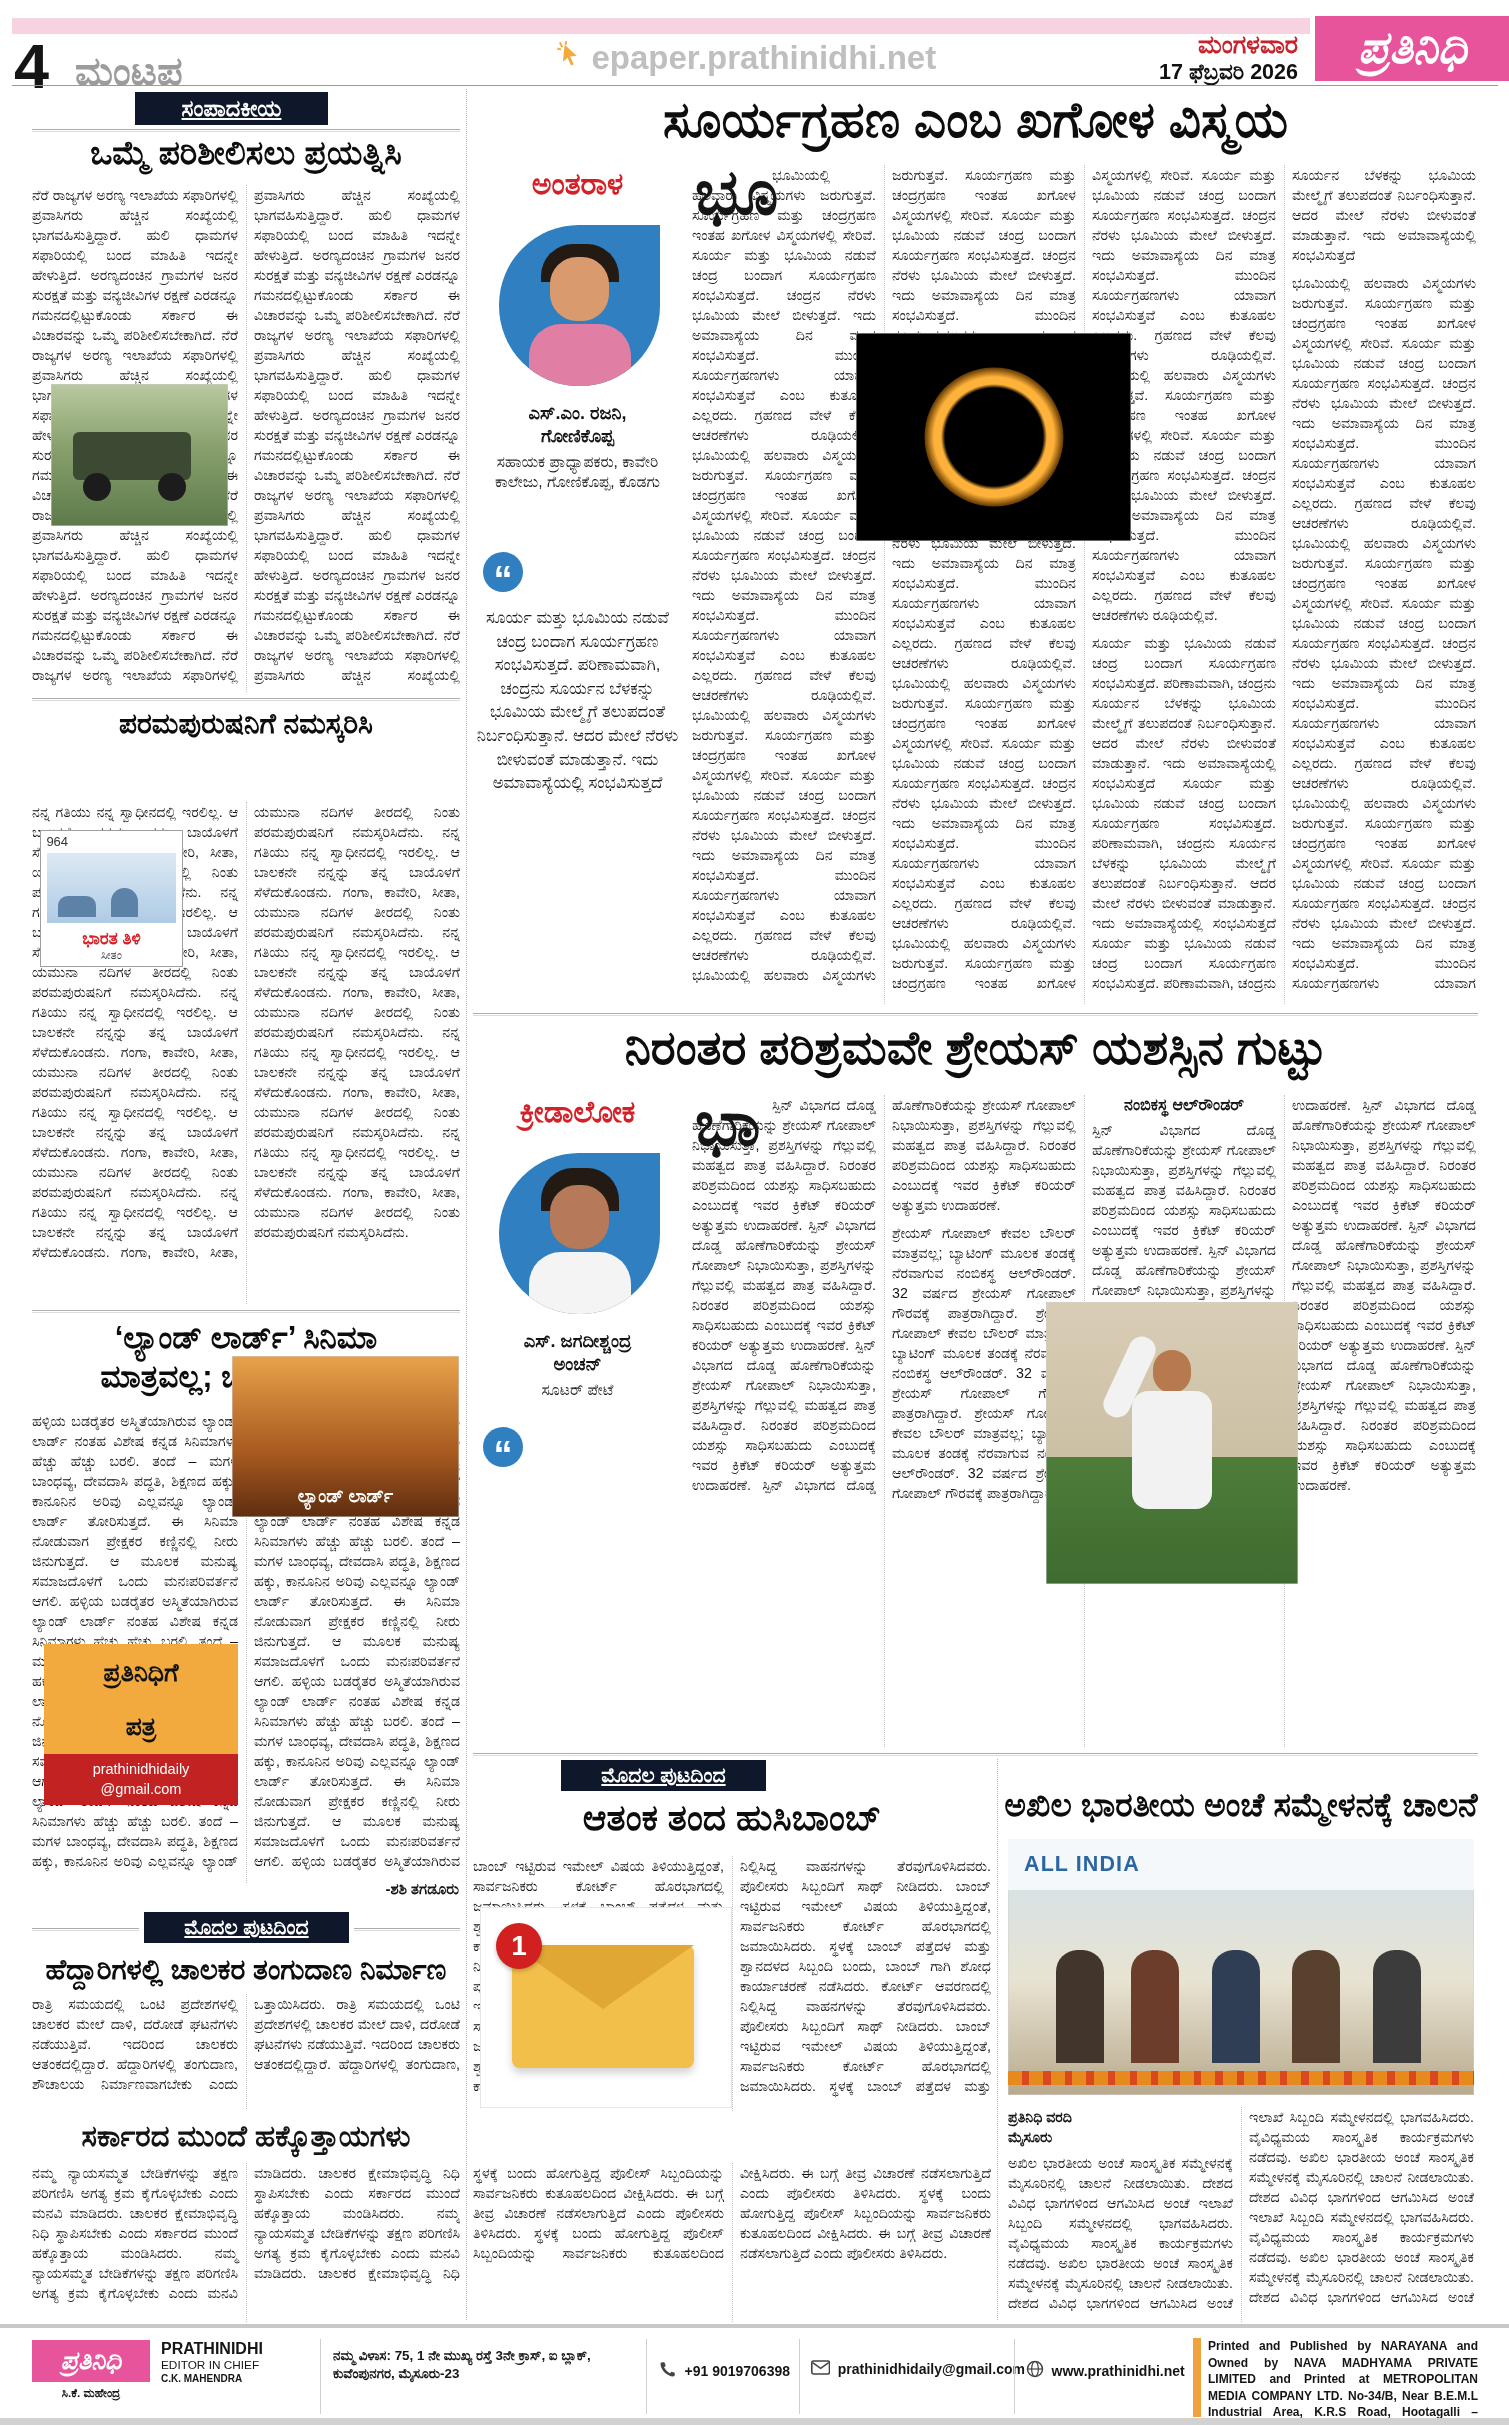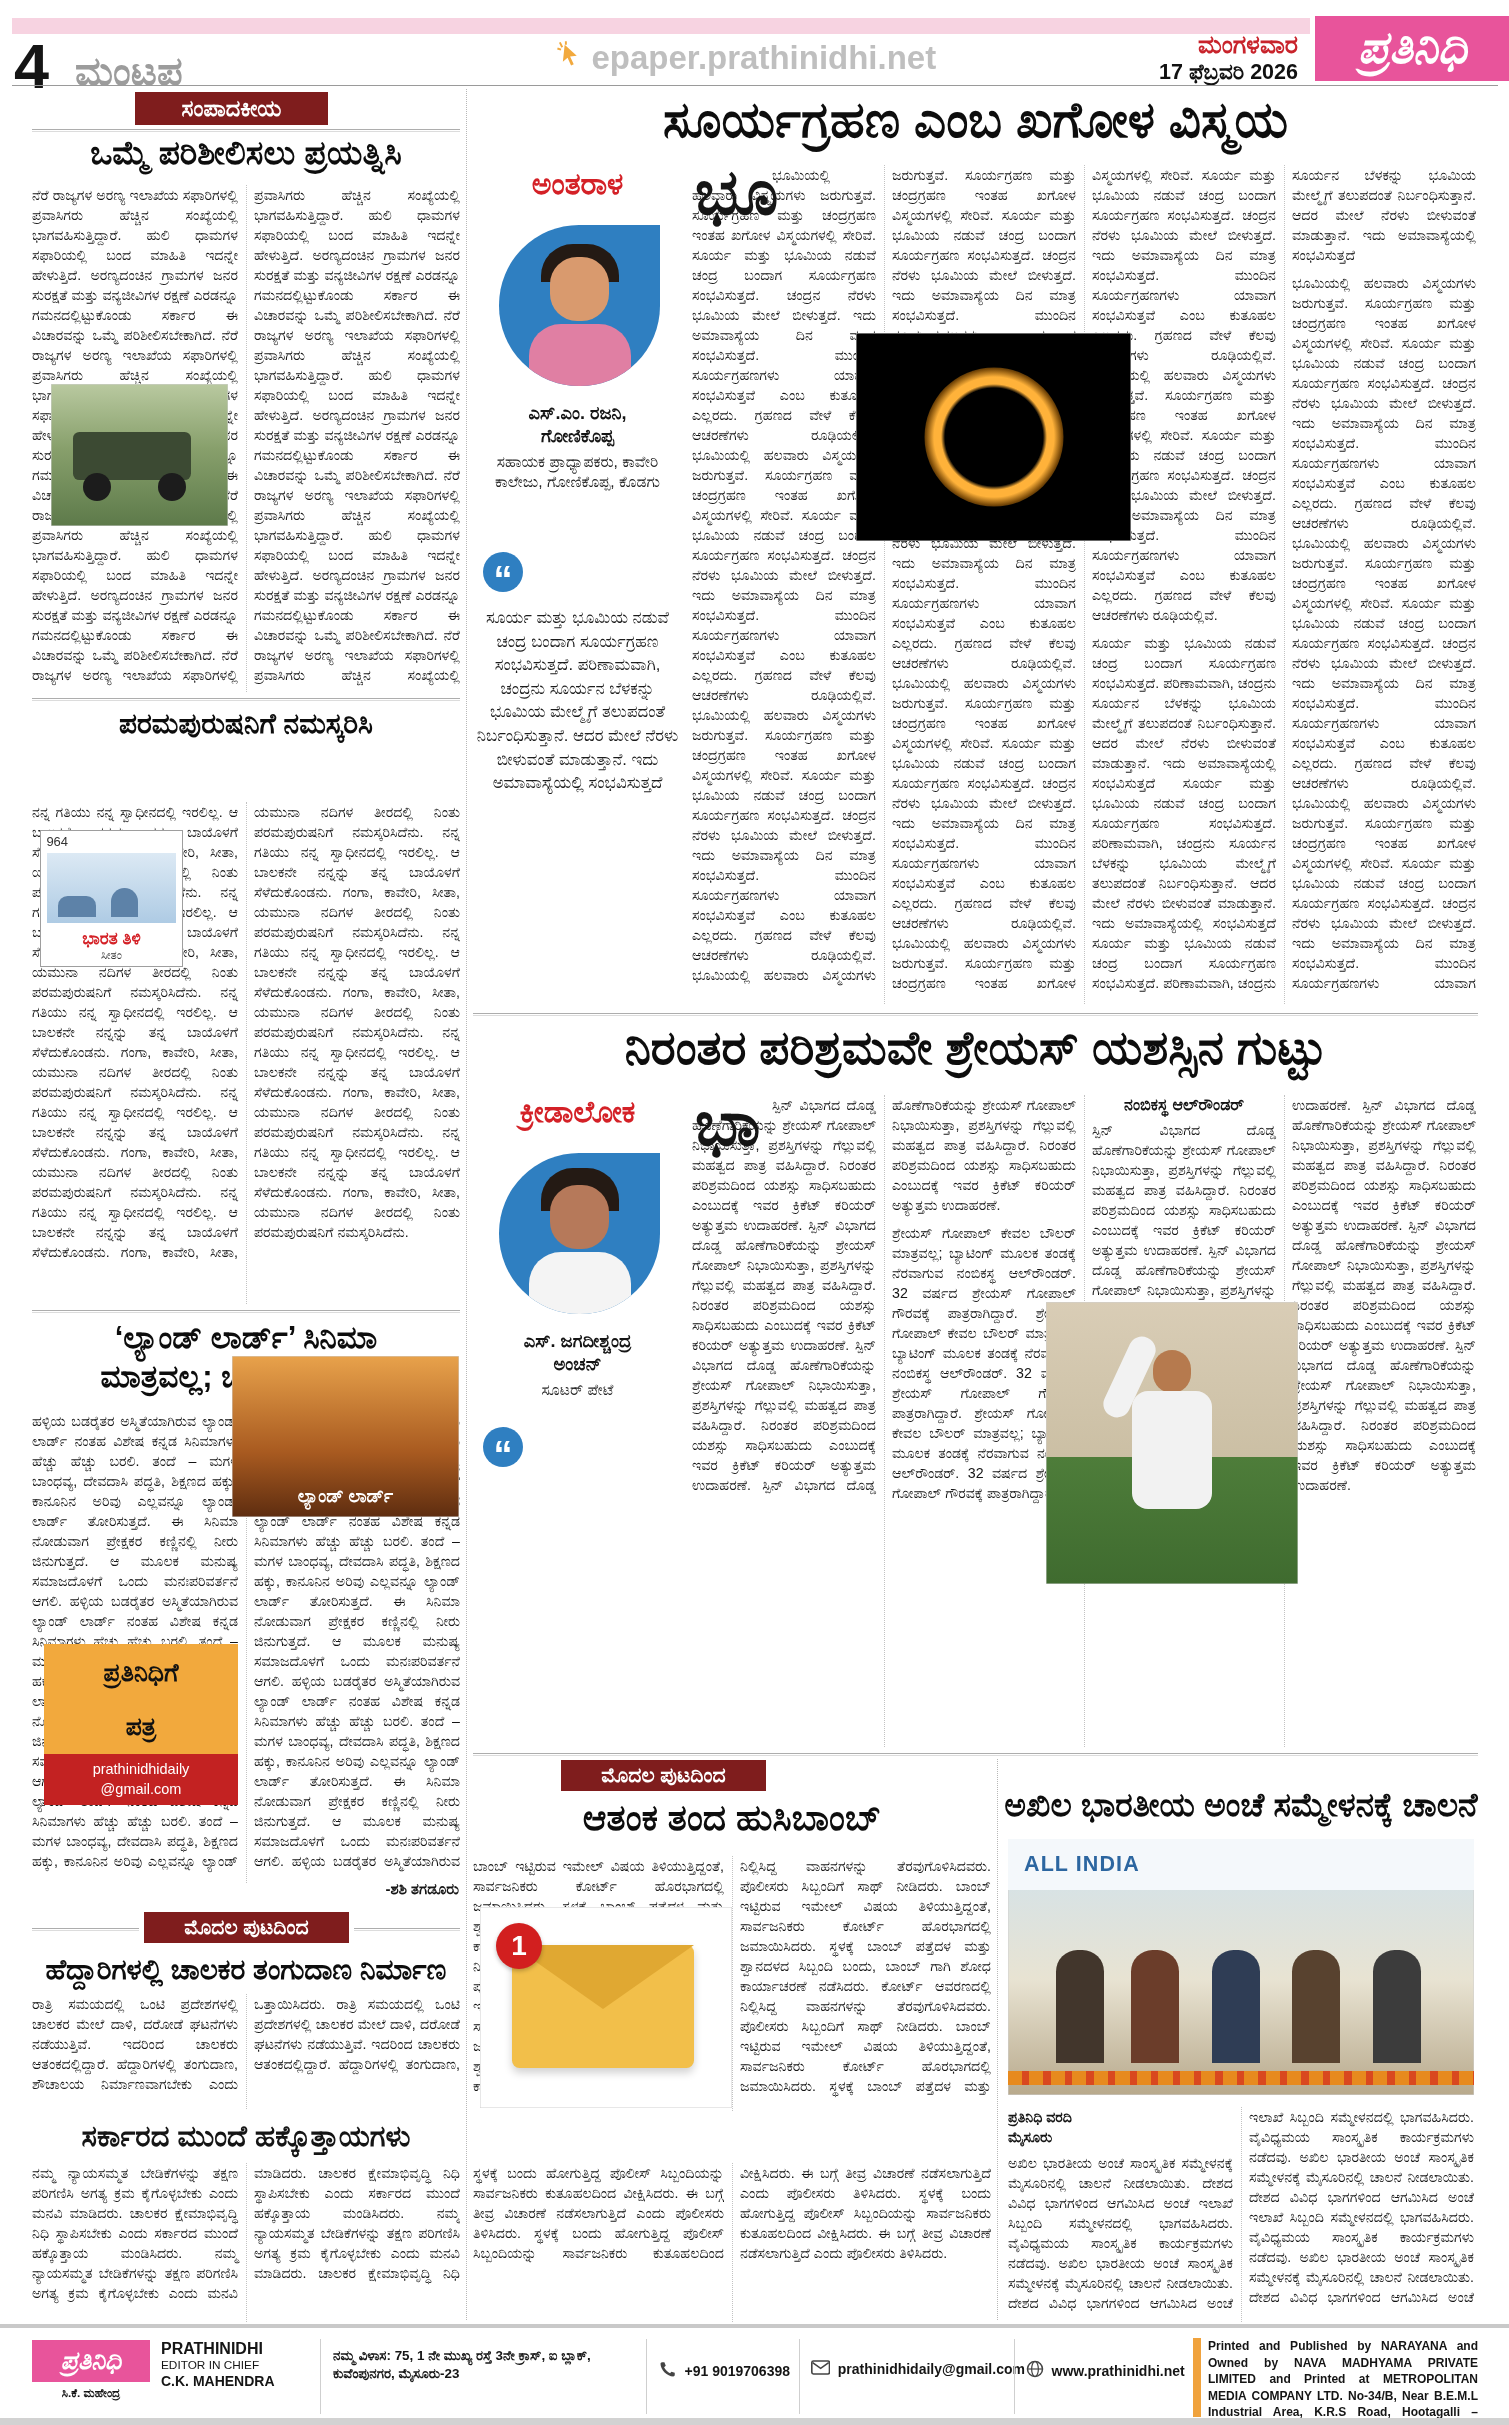--- a/index.html
+++ b/index.html
@@ -13,21 +13,21 @@
   .site{left:555px;top:39px;font-size:33px;font-weight:bold;color:#bfbfbf;display:flex;align-items:center;gap:7.5px;}
   .weekday{left:1105px;top:30px;width:193px;text-align:right;font-size:25px;font-weight:bold;color:#c8232b;}
   .dateline{left:1105px;top:60px;width:193px;text-align:right;font-size:21.5px;font-weight:bold;color:#111;}
   .brandbox{left:1315px;top:16px;width:195px;height:65px;background:#e8549b;color:#fff;
             display:flex;align-items:center;justify-content:center;font-size:45px;font-weight:bold;font-style:italic;}
   .hdrline{left:11.8px;top:85px;width:1486px;height:0;border-top:1.1px solid #9a9a9a;}
   
   .vrule{border-left:1.1px dotted #b7b7b7;}
   .hrule{border-top:0.5px solid #adadad;border-bottom:0.5px solid #dcdcdc;height:1.1px;}
   
-  .tagbox{background:#7f1d1d;color:#fff;font-weight:bold;display:flex;align-items:center;justify-content:center;}
+  .tagbox{background:#0f172a;color:#fff;font-weight:bold;display:flex;align-items:center;justify-content:center;text-decoration:underline;}
   .kicker{color:#d42127;font-weight:bold;text-align:center;}
   .headline{font-weight:bold;text-align:center;color:#0d0d0d;line-height:1.12;}
   .body-cols{column-gap:16px;column-rule:0.5px dotted #c2c2c2;font-size:14.2px;line-height:20px;text-align:justify;overflow:hidden;}
   .body-cols p{margin:0 0 7.5px 0;}
   .subhead{font-weight:bold;text-align:center;}
   .lead-indent{text-indent:80px;}
   
   .tear{width:161px;height:161px;background:#2f7fc1;border-radius:80px 0 80px 80px;position:relative;overflow:hidden;}
   .tear .head{position:absolute;left:51px;top:32px;width:59px;height:64px;background:#d99a6e;border-radius:27px;}
   .tear .hair{position:absolute;left:42px;top:19px;width:78px;height:38px;background:#241a14;border-radius:32px 32px 0 0;}
@@ -256,21 +256,21 @@
       <p>ಅಖಿಲ ಭಾರತೀಯ ಅಂಚೆ ಸಾಂಸ್ಕೃತಿಕ ಸಮ್ಮೇಳನಕ್ಕೆ ಮೈಸೂರಿನಲ್ಲಿ ಚಾಲನೆ ನೀಡಲಾಯಿತು. ದೇಶದ ವಿವಿಧ ಭಾಗಗಳಿಂದ ಆಗಮಿಸಿದ ಅಂಚೆ ಇಲಾಖೆ ಸಿಬ್ಬಂದಿ ಸಮ್ಮೇಳನದಲ್ಲಿ ಭಾಗವಹಿಸಿದರು. ವೈವಿಧ್ಯಮಯ ಸಾಂಸ್ಕೃತಿಕ ಕಾರ್ಯಕ್ರಮಗಳು ನಡೆದವು. ಅಖಿಲ ಭಾರತೀಯ ಅಂಚೆ ಸಾಂಸ್ಕೃತಿಕ ಸಮ್ಮೇಳನಕ್ಕೆ ಮೈಸೂರಿನಲ್ಲಿ ಚಾಲನೆ ನೀಡಲಾಯಿತು. ದೇಶದ ವಿವಿಧ ಭಾಗಗಳಿಂದ ಆಗಮಿಸಿದ ಅಂಚೆ ಇಲಾಖೆ ಸಿಬ್ಬಂದಿ ಸಮ್ಮೇಳನದಲ್ಲಿ ಭಾಗವಹಿಸಿದರು. ವೈವಿಧ್ಯಮಯ ಸಾಂಸ್ಕೃತಿಕ ಕಾರ್ಯಕ್ರಮಗಳು ನಡೆದವು. ಅಖಿಲ ಭಾರತೀಯ ಅಂಚೆ ಸಾಂಸ್ಕೃತಿಕ ಸಮ್ಮೇಳನಕ್ಕೆ ಮೈಸೂರಿನಲ್ಲಿ ಚಾಲನೆ ನೀಡಲಾಯಿತು. ದೇಶದ ವಿವಿಧ ಭಾಗಗಳಿಂದ ಆಗಮಿಸಿದ ಅಂಚೆ ಇಲಾಖೆ ಸಿಬ್ಬಂದಿ ಸಮ್ಮೇಳನದಲ್ಲಿ ಭಾಗವಹಿಸಿದರು. ವೈವಿಧ್ಯಮಯ ಸಾಂಸ್ಕೃತಿಕ ಕಾರ್ಯಕ್ರಮಗಳು ನಡೆದವು. ಅಖಿಲ ಭಾರತೀಯ ಅಂಚೆ ಸಾಂಸ್ಕೃತಿಕ ಸಮ್ಮೇಳನಕ್ಕೆ ಮೈಸೂರಿನಲ್ಲಿ ಚಾಲನೆ ನೀಡಲಾಯಿತು. ದೇಶದ ವಿವಿಧ ಭಾಗಗಳಿಂದ ಆಗಮಿಸಿದ ಅಂಚೆ ಇಲಾಖೆ ಸಿಬ್ಬಂದಿ ಸಮ್ಮೇಳನದಲ್ಲಿ ಭಾಗವಹಿಸಿದರು. ವೈವಿಧ್ಯಮಯ ಸಾಂಸ್ಕೃತಿಕ ಕಾರ್ಯಕ್ರಮಗಳು ನಡೆದವು.</p>
     </div>
   </div>
 
   <div class="abs footbar"></div>
   <div class="abs flogo" style="left:32px;top:2340px;width:118px;height:42px;">ಪ್ರತಿನಿಧಿ</div>
   <div class="abs fsmall" style="left:32px;top:2386px;width:118px;text-align:center;font-weight:bold;">ಸಿ.ಕೆ. ಮಹೇಂದ್ರ</div>
   <div class="abs" style="left:161px;top:2340px;width:150px;">
     <div style="font-weight:bold;font-size:16px;">PRATHINIDHI</div>
     <div class="fsmall">EDITOR IN CHIEF</div>
-    <div style="font-weight:bold;font-size:14px;">C.K. MAHENDRA</div>
+    <div style="font-weight:bold;font-size:10px;">C.K. MAHENDRA</div>
   </div>
   <div class="abs fdiv" style="left:320px;top:2339px;height:75px;"></div>
   <div class="abs fchip" style="left:333px;top:2347px;width:300px;white-space:normal;font-size:13.4px;line-height:1.35;">ನಮ್ಮ ವಿಳಾಸ: 75, 1 ನೇ ಮುಖ್ಯ ರಸ್ತೆ 3ನೇ ಕ್ರಾಸ್, ಐ ಬ್ಲಾಕ್, ಕುವೆಂಪುನಗರ, ಮೈಸೂರು-23</div>
   <div class="abs fdiv" style="left:646px;top:2339px;height:75px;"></div>
   <div class="abs fchip" style="left:659px;top:2360px;">
     <span><svg width="18" height="18" viewBox="0 0 24 24">
           <path d="M4 3 C3 3 2 4 2 5 C2 13 11 22 19 22 C20 22 21 21 21 20 L21 17 L16.5 15.5 L14.8 17.6 C12 16.5 8 12.5 6.8 9.5 L9 7.8 L7.2 3 Z" fill="#444"></path>
         </svg></span>
     <span>+91 9019706398</span>
   </div>

